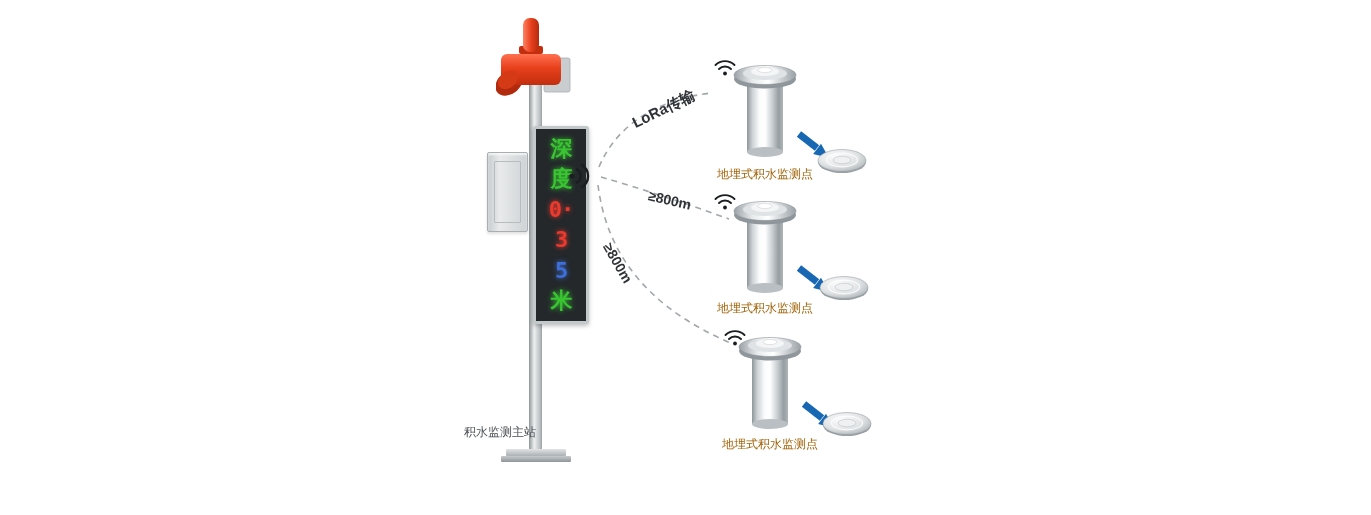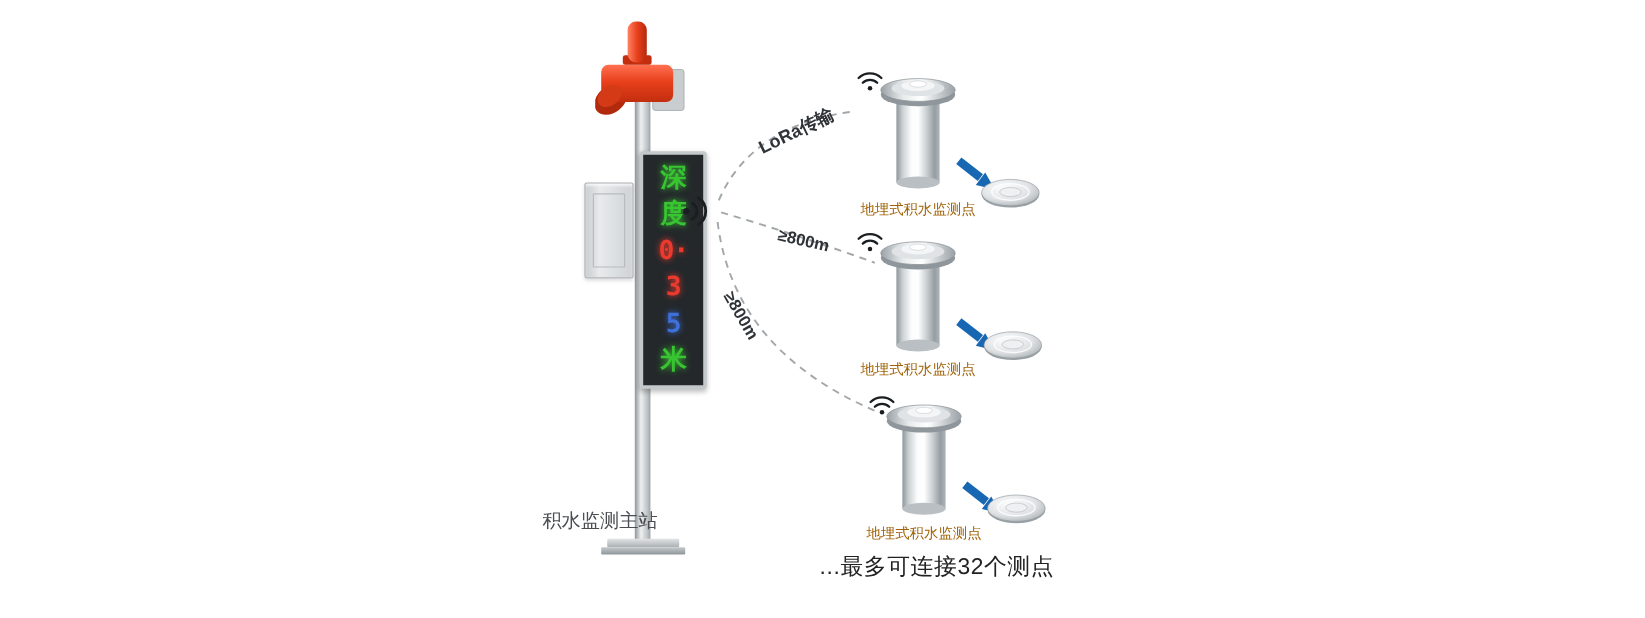--- a/index.html
+++ b/index.html
@@ -30,21 +30,21 @@
   .display { left:533px; top:126px; width:56px; height:198px;
              background:#24282b; border:3px solid #c3c8ca; border-radius:3px;
              box-shadow:0 2px 4px rgba(0,0,0,.25);
              display:flex; flex-direction:column; justify-content:space-evenly; align-items:center; }
   .led { font-family:"DejaVu Sans Mono","DejaVu Sans",monospace; font-size:22px; font-weight:bold;
          line-height:1; text-shadow:0 0 5px currentColor; letter-spacing:-1px; }
   .led[data-color="green"] { color:var(--led-green,#39c532); }
   .led[data-color="red"]   { color:var(--led-red,#ea3a2e); }
   .led[data-color="blue"]  { color:var(--led-blue,#3f6fd8); }
 
-  .station-label { left:452px; top:424px; font-size:16px; color:#4a4e52; white-space:nowrap; }
+  .station-label { left:464px; top:424px; font-size:12px; color:#4a4e52; white-space:nowrap; }
 
   
   .link-label { position:absolute; color:#2f3337; white-space:nowrap; }
   .lbl-lora { left:630px; top:100px; font-size:15px; font-weight:bold; transform:rotate(-26deg); }
   .lbl-d1   { left:648px; top:192px; font-size:14px; font-weight:600; transform:rotate(13deg); }
   .lbl-d2   { left:614px; top:240px; font-size:14px; font-weight:600; transform:rotate(60deg); transform-origin:left top; }
 
   
   .sensor-label { position:absolute; width:140px; text-align:center; font-size:12px; color:#a16207; white-space:nowrap; }
   .wifi path { fill:none; stroke:#1b1e20; stroke-width:1.9; stroke-linecap:round; }
@@ -210,15 +210,14 @@
     <polygon class="arrow-head" points="36,30 20.2,26.1 28,15.7"></polygon>
   </svg>
   <svg class="abs" style="left:821px; top:410px;" width="52" height="28" viewBox="0 0 52 28">
     <ellipse cx="26" cy="15" rx="24" ry="11" fill="#9aa1a5"></ellipse>
     <ellipse cx="26" cy="13.5" rx="24" ry="11" fill="url(#gDisc)" stroke="#8f969a" stroke-width=".5"></ellipse>
     <ellipse cx="26" cy="13" rx="15.5" ry="6.8" fill="none" stroke="#ffffff" stroke-width="1.2" opacity=".8"></ellipse>
     <ellipse cx="26" cy="13" rx="9" ry="3.8" fill="#eef0f2" stroke="#b9bfc2" stroke-width=".6"></ellipse>
   </svg>
   <div class="sensor-label" style="left:700px; top:436px;">地埋式积水监测点</div>
 
-  <div class="abs footer-note">...最多可连接32个测点</div>
 
 </div>
 
 </body></html>

